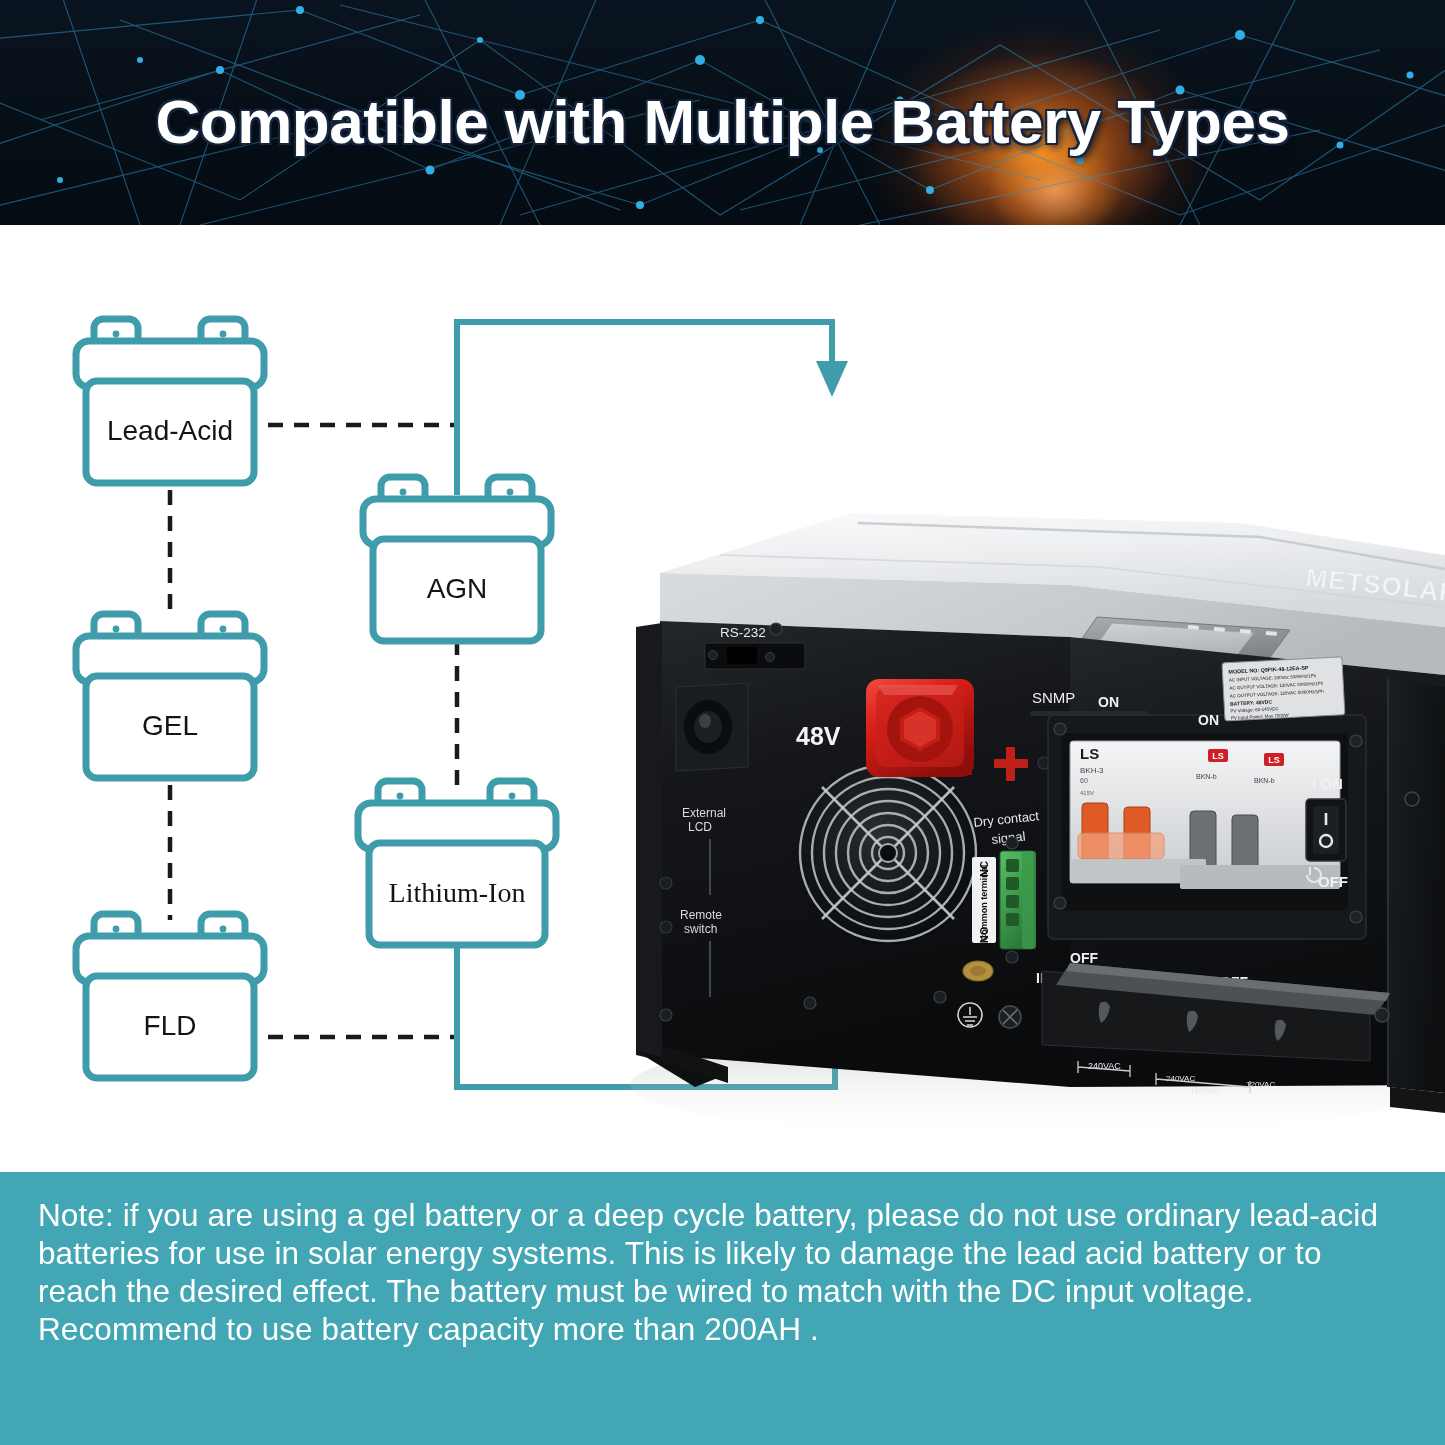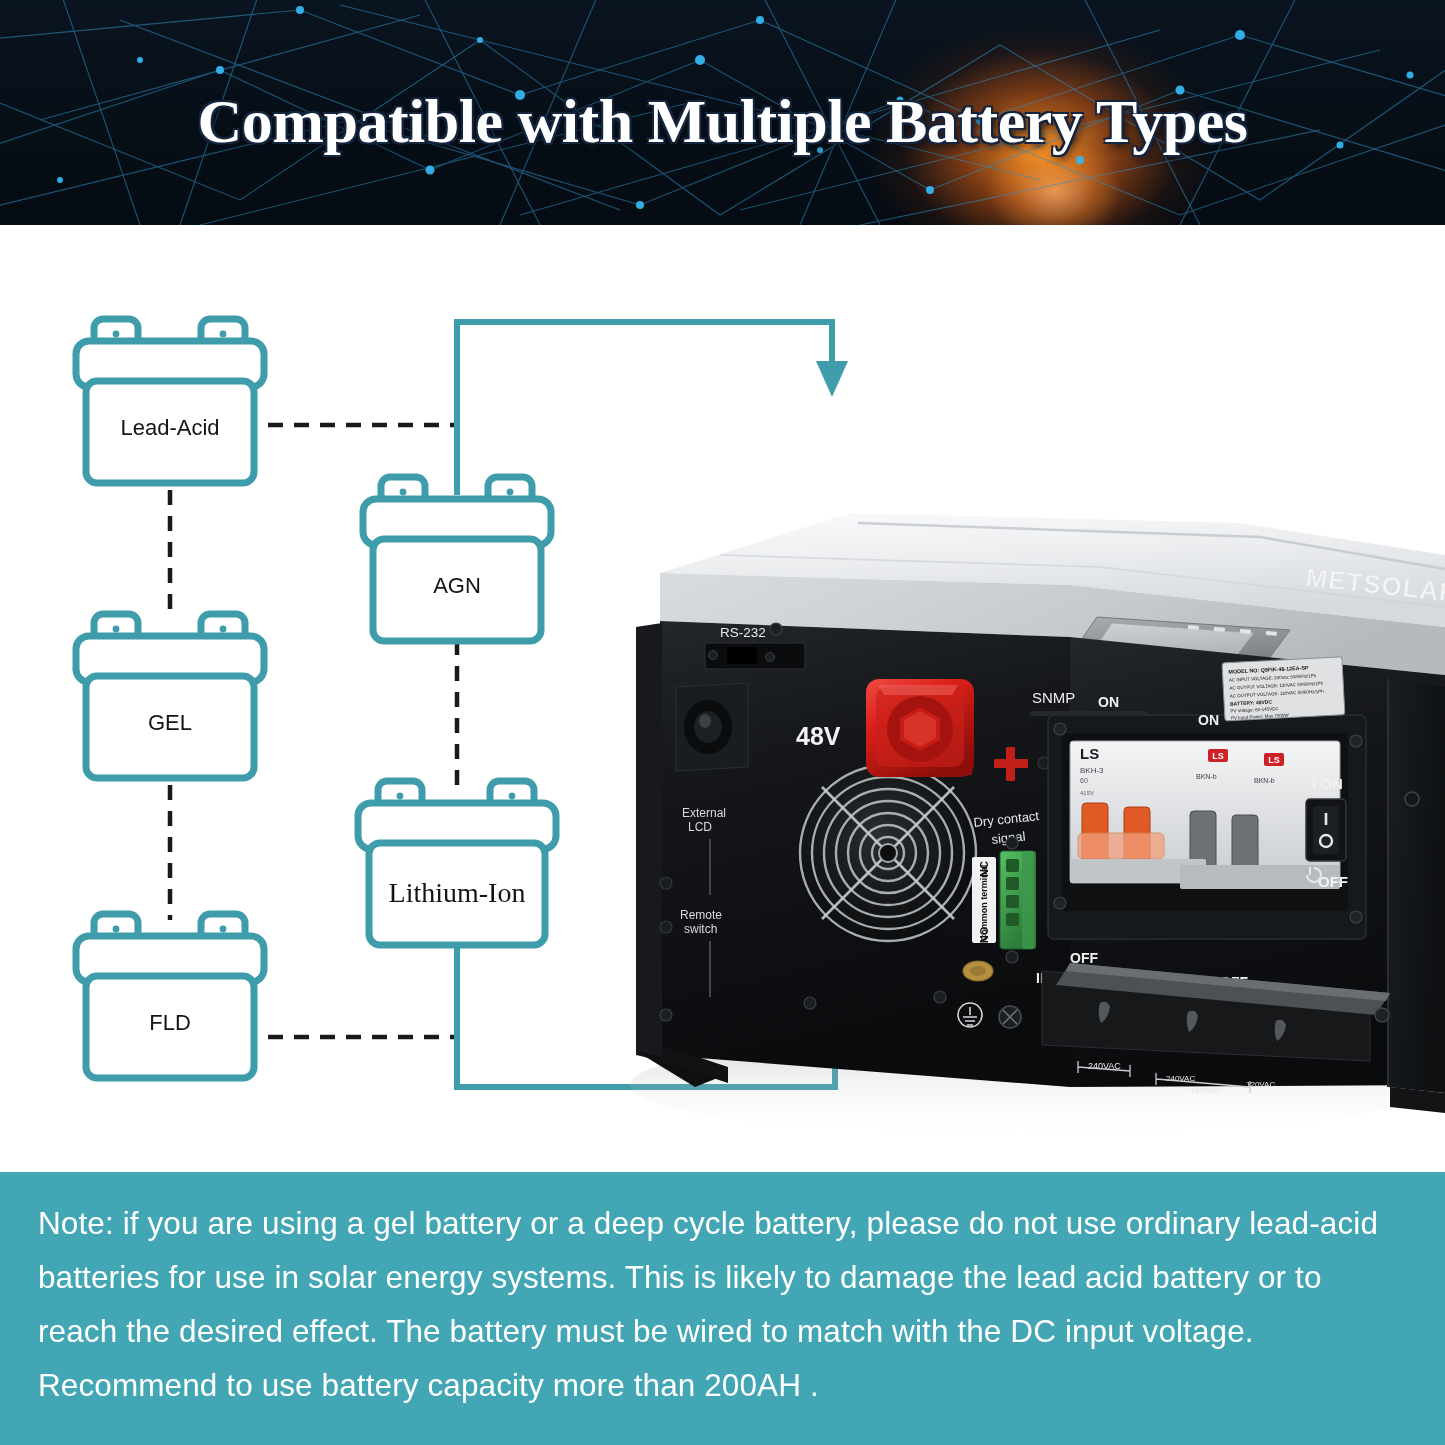--- a/index.html
+++ b/index.html
@@ -14,21 +14,20 @@
   
   .header {
     position: absolute;
     left: 0; top: 0;
     width: 1445px; height: 225px;
     background:
       radial-gradient(ellipse 220px 160px at 1040px 150px, rgba(255,150,40,0.95) 0%, rgba(220,95,20,0.55) 35%, rgba(120,45,10,0.18) 62%, rgba(0,0,0,0) 80%),
       radial-gradient(ellipse 90px 70px at 1055px 190px, rgba(255,235,200,0.9) 0%, rgba(255,170,70,0.35) 45%, rgba(0,0,0,0) 75%),
       linear-gradient(180deg, #0a1420 0%, #071018 45%, #050b12 100%);
     overflow: hidden;
-    font-family: Liberation Serif, serif;
   }
   .header-net { position: absolute; left:0; top:0; width:1445px; height:225px; }
   .header-title {
     position: absolute;
     left: 0; top: 86px;
     width: 1445px;
     text-align: center;
     font-size: 62px;
     font-weight: bold;
     color: #ffffff;
@@ -58,21 +57,21 @@
   .battery {
     position: absolute;
     width: 200px; height: 160px;
   }
   .batt-svg { position: absolute; left: 0; top: 0; }
   .batt-label {
     position: absolute;
     left: 0; top: 96px;
     width: 200px;
     text-align: center;
-    font-size: 22px;
+    font-size: 28px;
     color: #141414;
     white-space: nowrap;
   }
   .batt-label.small { font-size: 28px; font-family: Liberation Serif, serif; }
 
   
   .product {
     position: absolute;
     left: 600px; top: 30px;
     width: 845px; height: 920px;
@@ -82,21 +81,21 @@
   
   .note {
     position: absolute;
     left: 0; top: 1172px;
     width: 1445px; height: 273px;
     background: #42a6b4;
     padding: 24px 48px 0 38px;
   }
   .note-text {
     font-size: 31.5px;
-    line-height: 54px;
+    line-height: 38px;
     color: #ffffff;
     letter-spacing: 0.1px;
   }
 </style>
 </head>
 <body>
 
 <div class="header">
   <svg class="header-net" viewBox="0 0 1445 225" preserveAspectRatio="none">
     <g stroke="#2f8fc4" stroke-width="1.1" opacity="0.55" fill="none">

